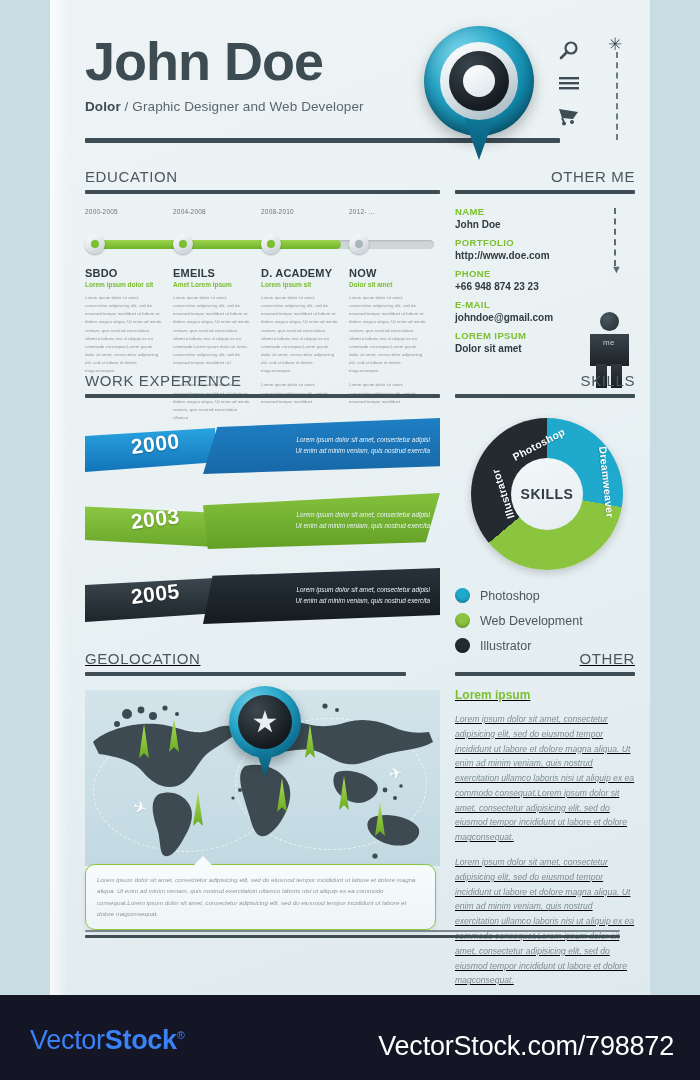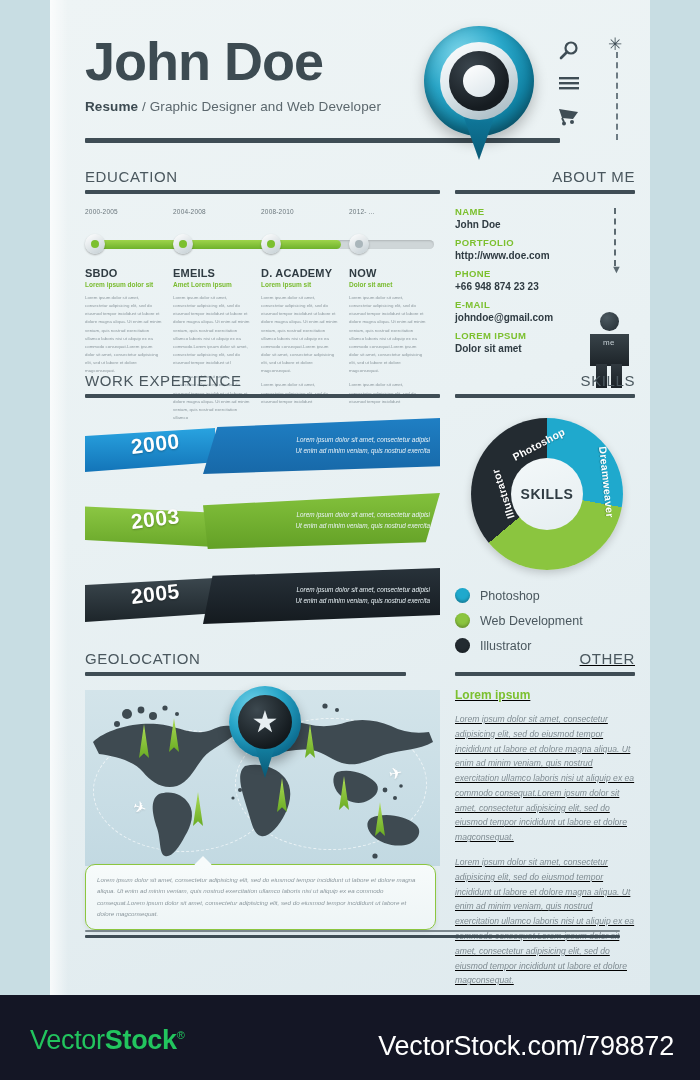--- a/index.html
+++ b/index.html
@@ -176,21 +176,21 @@
   .seg-ps{left:55px;top:22px;transform:rotate(-28deg);}
   .seg-dw{left:116px;top:60px;transform:rotate(84deg);}
   .seg-il{left:22px;top:72px;transform:rotate(-108deg);}
   .legend{margin-top:12px;}
   .leg-row{display:flex;align-items:center;margin-bottom:10px;}
   .leg-dot{width:15px;height:15px;border-radius:50%;margin-right:10px;flex:0 0 auto;
     box-shadow:inset 0 -2px 3px rgba(0,0,0,.25);}
   .leg-label{font-size:12.5px;color:#4a575e;}
 
   
-  #geo{left:85px;top:650px;width:321px;}
+  #geo{left:85px;top:650px;width:321px;text-decoration:underline;}
   .map-area{position:relative;margin-top:14px;height:195px;}
   .map-bg{
     position:absolute;left:0;top:0;width:355px;height:176px;
     background:linear-gradient(180deg,#d3e4ea 0%,#c2d9e2 100%);
   }
   .plane{position:absolute;color:#ffffff;font-size:16px;line-height:1;
     text-shadow:0 1px 2px rgba(0,0,0,.12);}
   .route{position:absolute;border:1px dashed rgba(255,255,255,.65);border-radius:50%;}
   .mapsvg{position:absolute;left:0;top:0;}
   .marker{position:absolute;width:10px;height:34px;
@@ -227,38 +227,38 @@
   
   .footrule{position:absolute;left:85px;top:930px;width:535px;}
   .footrule i{display:block;height:3px;background:#3f4d55;margin-bottom:3px;border-radius:1px;}
   .footrule i.thin{height:2px;background:#7b878d;}
 
   
   .watermark{
     position:absolute;left:0;top:995px;width:700px;height:85px;background:#141625;
   }
   .wm-logo{
-    position:absolute;left:30px;top:30px;font-size:27px;color:#22c55e;letter-spacing:-.3px;
+    position:absolute;left:30px;top:30px;font-size:27px;color:#3b82f6;letter-spacing:-.3px;
   }
   .wm-logo b{font-weight:bold;}
   .wm-logo sup{font-size:11px;vertical-align:super;}
   .wm-url{
     position:absolute;right:26px;top:36px;font-size:27px;color:#ffffff;letter-spacing:-.2px;
   }
 </style>
 </head>
 <body>
 
 <div class="canvas">
   <div class="sheet"></div>
 
   <div class="header">
     <div class="name">John Doe</div>
     <div class="subtitle">
-      <b>Resume</b>
+      <b>Dolor</b>
       <span class="light">/</span>
       <span class="light">Graphic Designer and Web Developer</span>
     </div>
   </div>
   <div class="headrule"></div>
 
   <div class="pin-logo">
     <div class="body"></div>
     <div class="tail"></div>
     <div class="ring1"></div>
@@ -346,21 +346,21 @@
         <div class="tl-sub">Lorem ipsum sit</div>
         <div class="tl-body">
           <p>Lorem ipsum dolor sit amet, consectetur adipisicing elit, sed do eiusmod tempor incididunt ut labore et dolore magna aliqua. Ut enim ad minim veniam, quis nostrud exercitation ullamco laboris nisi ut aliquip ex ea commodo consequat.Lorem ipsum dolor sit amet, consectetur adipisicing elit, sed ut labore et dolore magconsequat.</p>
           <p>Lorem ipsum dolor sit amet, consectetur adipisicing elit, sed do eiusmod tempor incididunt</p>
         </div>
       </div>
     </div>
   </div>
 
   <div class="sec right" id="about">
-    <h2>ABOUT ME</h2>
+    <h2>OTHER ME</h2>
     <div class="rule"></div>
     <div class="about-body">
       <div class="ab-arrow"></div>
       <div class="ab-arrowhead">▼</div>
 
       <div class="ab-label">NAME</div>
       <div class="ab-value">John Doe</div>
 
       <div class="ab-label">PORTFOLIO</div>
       <div class="ab-value">http://www.doe.com</div>

